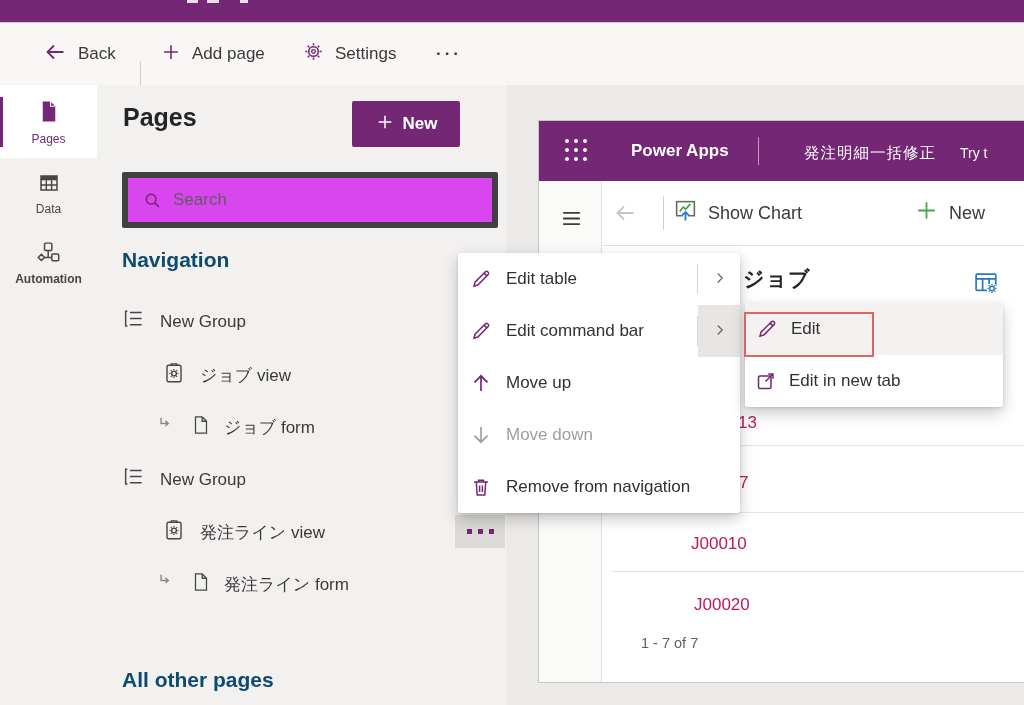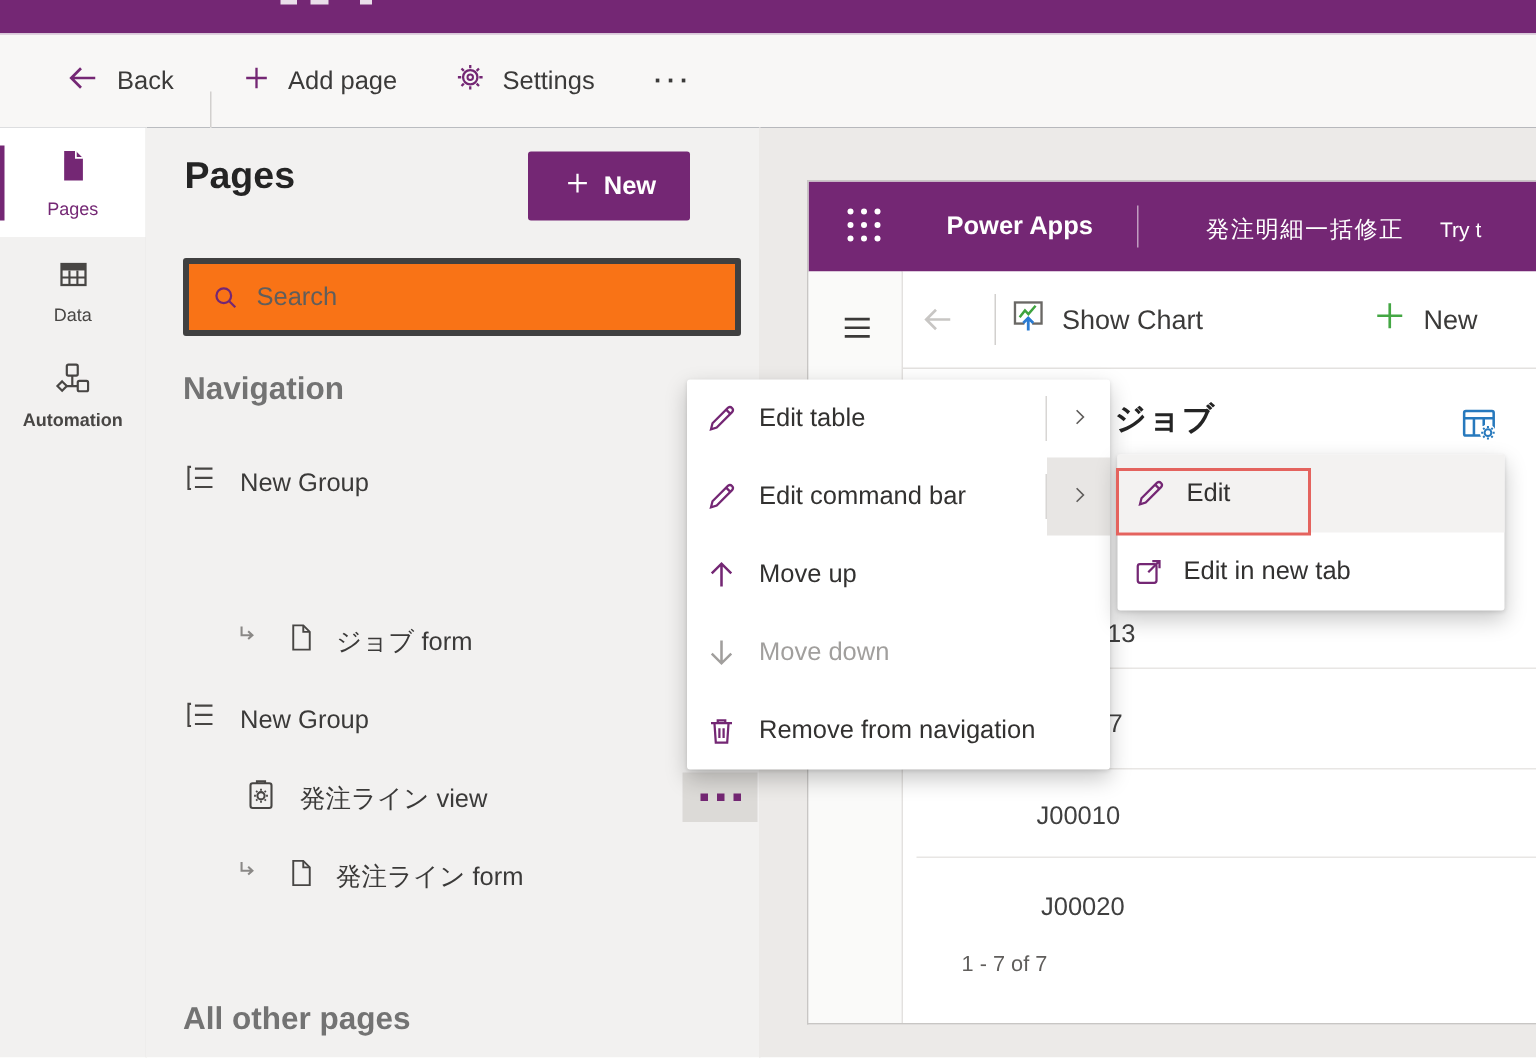--- a/index.html
+++ b/index.html
@@ -19,37 +19,37 @@
   .rail{left:0;top:85px;width:97px;height:620px;background:#f2f1f0;border-right:1px solid #e3e1df;}
   .railitem{position:absolute;left:0;width:97px;display:flex;flex-direction:column;align-items:center;cursor:pointer;}
   .raillabel{font-size:12px;color:#484644;margin-top:3px;}
   .railactive{background:#fff;}
   .railbar{position:absolute;left:0;top:12px;width:3px;height:50px;background:#742774;}
   
   .panel{left:97px;top:85px;width:409px;height:620px;background:#f2f1f0;border-right:1px solid #d6d4d2;}
   .paneltitle{font-size:25px;font-weight:700;color:#242424;}
   .newbtn{display:flex;align-items:center;justify-content:center;gap:8px;background:#742774;color:#fff;
           font-size:17px;font-weight:600;border-radius:2px;cursor:pointer;}
-  .search{display:flex;align-items:center;background:#f97316;border:4px solid #404040;border-radius:2px;}
+  .search{display:flex;align-items:center;background:#d946ef;border:6px solid #404040;border-radius:2px;}
   .search input{border:none;outline:none;flex:1;font-size:17px;font-family:inherit;color:#323130;background:transparent;}
   .search input::placeholder{color:#605e5c;}
-  .h2{font-size:21px;font-weight:700;color:#737373;}
+  .h2{font-size:21px;font-weight:700;color:#0c4a6e;}
   .treerow{position:absolute;height:34px;display:flex;align-items:center;font-size:17px;color:#3b3a39;cursor:pointer;}
   .morebox{position:absolute;background:#dcdad7;display:flex;align-items:center;justify-content:center;gap:6px;cursor:pointer;}
   .mdot{width:5px;height:5px;background:#742774;}
   
   .canvas{left:506px;top:85px;width:518px;height:620px;background:#eceae8;}
   .preview{left:538px;top:120px;width:486px;height:561px;background:#fff;border:1px solid #c8c6c4;border-right:none;overflow:hidden;z-index:10;}
   .pheader{position:absolute;left:0;top:0;width:486px;height:60px;background:#742774;color:#fff;}
   .pstrip{position:absolute;left:0;top:60px;width:62px;height:501px;background:#fafaf9;}
   .pvline{position:absolute;left:62px;top:60px;width:1px;height:501px;background:#e3e1df;}
   .pcmdbar{position:absolute;left:63px;top:60px;width:423px;height:64px;background:#fff;border-bottom:1px solid #e3e1df;}
   .cmditem{position:absolute;top:0;height:64px;display:flex;align-items:center;gap:10px;font-size:18px;color:#3b3a39;cursor:pointer;}
   .sep{position:absolute;height:1px;background:#e8e6e4;}
-  .plink{position:absolute;font-size:17px;color:#404040;cursor:pointer;}
+  .plink{position:absolute;font-size:17px;color:#be185d;cursor:pointer;}
   
   .menu{background:#fff;border-radius:2px;box-shadow:0 6px 15px rgba(0,0,0,.22),0 1px 3px rgba(0,0,0,.12);}
   .ctxmenu{left:458px;top:253px;width:282px;height:260px;z-index:40;}
   .mi{position:absolute;left:0;width:282px;height:52px;display:flex;align-items:center;font-size:17px;color:#323130;cursor:pointer;}
   .mi .ic{position:absolute;left:11px;top:14px;}
   .mi .lb{position:absolute;left:48px;}
   .mi.disabled{color:#a19f9d;}
   .chevzone{position:absolute;left:240px;top:0;width:42px;height:52px;}
   .chevzone.on{background:#e8e6e4;}
   .chevdiv{position:absolute;left:-1px;top:11px;width:1px;height:30px;background:#d8d6d4;}
@@ -159,20 +159,31 @@
     <div class="abs h2" style="left:25px;top:163px;">Navigation</div>
 
     <div class="treerow" style="left:25px;top:220px;gap:15px;">
       <span>
         <svg width="23" height="23" viewBox="0 0 24 24" fill="none" stroke="#484644" stroke-width="1.5">
             <path d="M5.6 3.4H3.8v15.4h1.8M8.3 4.6h12.2M8.3 11h12.2M8.3 17.4h12.2"></path>
           </svg>
       </span>
       <span>New Group</span>
     </div>
+    <div class="treerow" style="left:65px;top:273px;gap:14px;">
+      <span>
+        <svg width="24" height="24" viewBox="0 0 24 24" fill="none" stroke="#484644" stroke-width="1.4">
+          <rect x="5" y="4.2" width="14" height="16.5" rx="1.5"></rect>
+            <path d="M9.3 4.2V2.9h5.4v1.3"></path>
+          <circle cx="12" cy="12.5" r="2.4"></circle>
+          <path d="M15.4 12.5h1.2M8.6 12.5H7.4M12 9.1V7.9M12 15.9v1.2M14.4 10.1l.85-.85M9.6 10.1l-.85-.85M9.6 14.9l-.85.85M14.4 14.9l.85.85" stroke-width="1.2"></path>
+        </svg>
+      </span>
+      <span>ジョブ view</span>
+    </div>
     <div class="treerow" style="left:59px;top:325px;gap:12px;">
       <span>
         <svg width="22" height="22" viewBox="0 0 24 24" fill="none" stroke="#8a8886" stroke-width="1.5">
             <path d="M5.5 4v6.3h7.6M10.3 7.5l3.1 2.8-3.1 2.8"></path>
           </svg>
       </span>
       <span>
         <svg width="22" height="22" viewBox="0 0 24 24" fill="none" stroke="#484644" stroke-width="1.4">
             <path d="M6 3.2h7.3L18 7.9v12.9H6z"></path>
             <path d="M13.3 3.2v4.7H18"></path>

